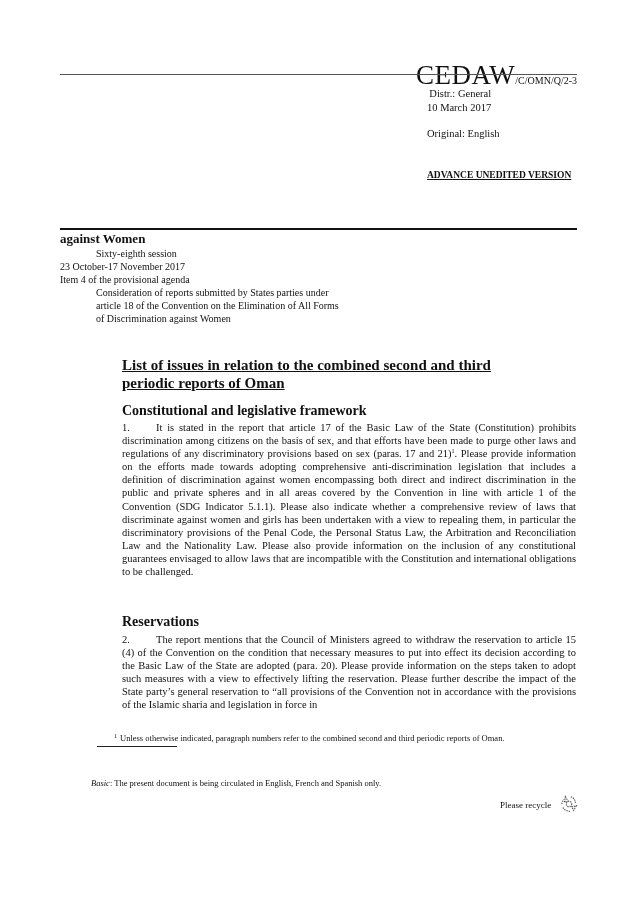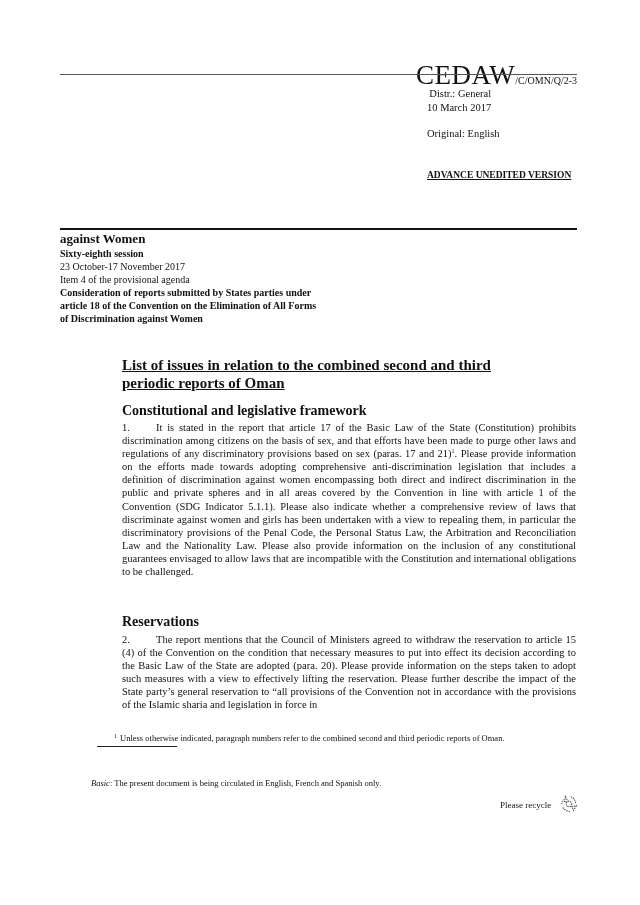--- a/index.html
+++ b/index.html
@@ -10,21 +10,21 @@
   .symbol .big { font-size:27px; letter-spacing:0.5px; }
   .symbol .small { font-size:10px; }
   .rule-top { left:60px; top:74px; width:517px; height:1px; background:#555; }
   .distr { left:427px; top:87px; font-size:10.5px; line-height:14px;text-align:right; }
   .orig { left:427px; top:128px; font-size:10.5px; }
   .advance { left:427px; top:170px; font-size:9.5px; font-weight:bold; text-decoration:underline; }
   .rule-thick { left:60px; top:228px; width:517px; height:2px; background:#111; }
   .committee { left:60px; top:231px; width:320px; }
   .committee .c-title { font-size:13px; font-weight:bold; line-height:16px; }
   .committee .line { font-size:10px; line-height:13px; }
-  .committee .bold { font-weight:bold; }
+  .committee .bold { font-weight:normal;margin-left:36px; }
   .doc-title { left:122px; top:356px; width:420px; font-size:15px; font-weight:bold; line-height:18px;text-decoration:underline; }
   .heading { left:122px; font-size:14px; font-weight:bold; }
   .para { left:122px; width:454px; font-size:10.5px; line-height:13.1px; text-align:justify; }
   .para .num { display:inline-block; width:34px; }
   sup { font-size:6px; vertical-align:super; line-height:0; }
   .fn-rule { left:97px; top:746px; width:80px; height:1px; background:#222; }
   .footnote { left:112px; top:733px; width:440px; font-size:8.5px; line-height:11.5px;margin-left:8px; }
   .footnote .fnnum { position:absolute; left:-6px; top:-2px; font-size:6px; }
   .note { left:91px; top:778px; font-size:8.5px; }
   .note i { font-style:italic; }

